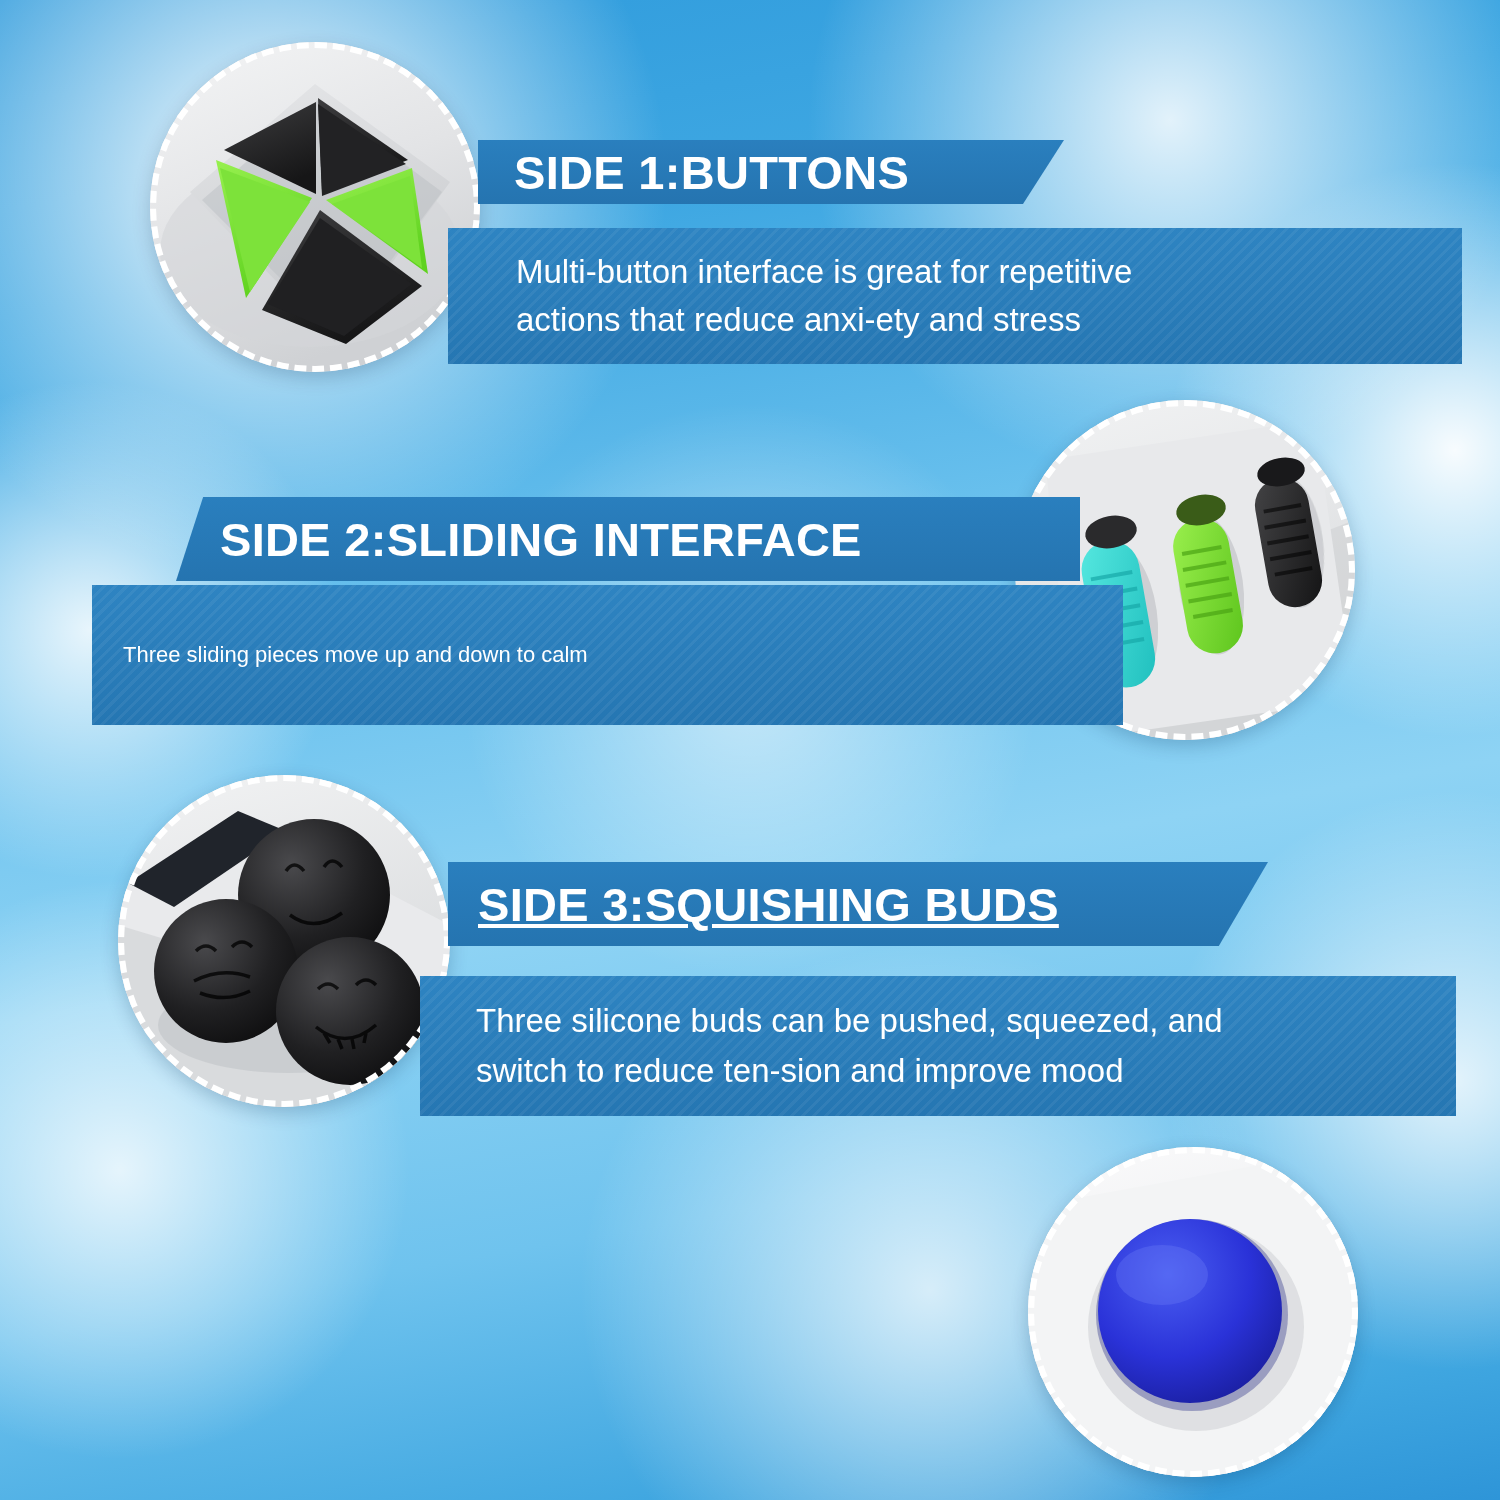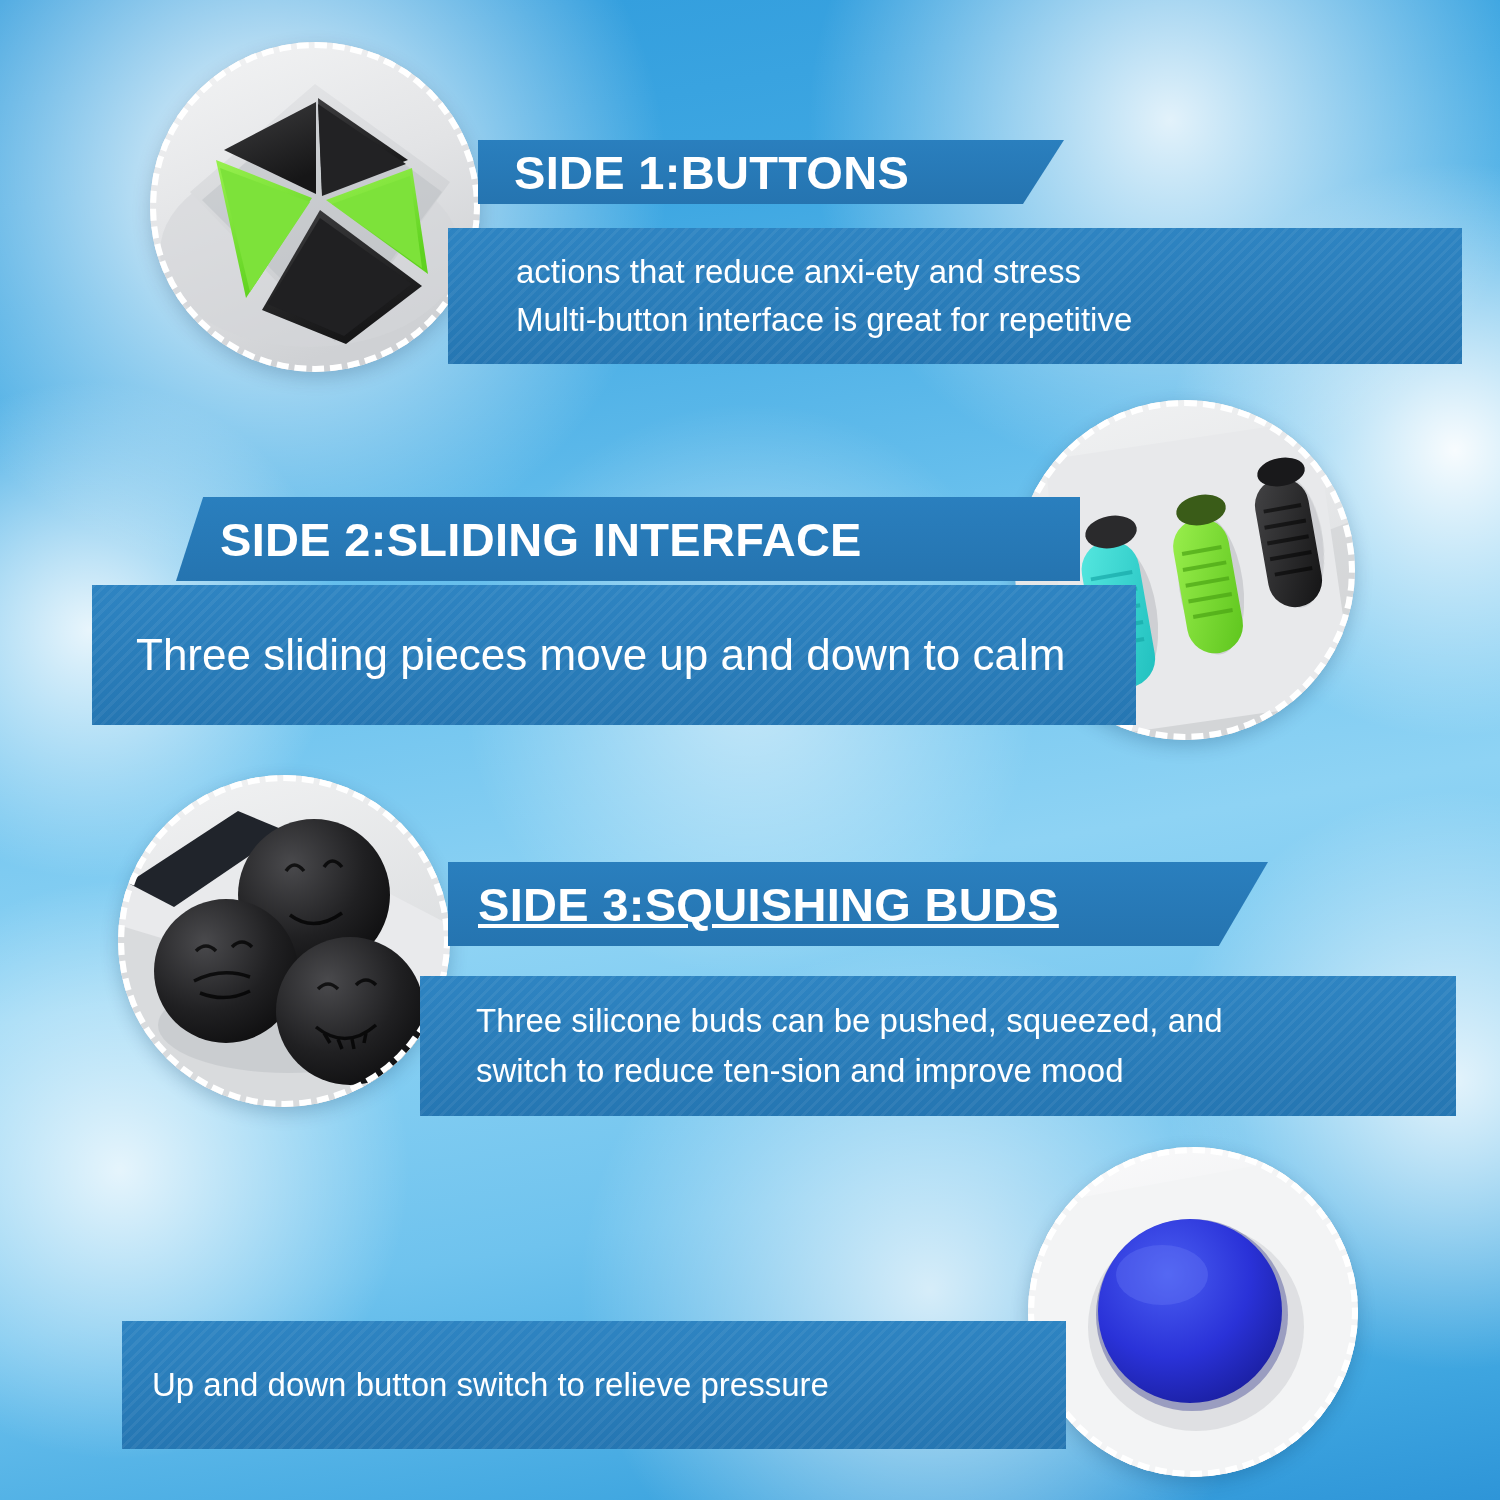--- a/index.html
+++ b/index.html
@@ -81,21 +81,21 @@
   #photo2{left:1015px;top:400px;width:340px;height:340px;}
   #ring2{left:1015px;top:400px;width:340px;height:340px;}
   #title2{
     left:176px;top:497px;width:860px;height:84px;
     font-size:47px;padding-left:44px;
     clip-path:polygon(3% 0, 100% 0, 100% 100%, 0 100%);
     justify-content:flex-start;
   }
   #desc2{
     left:92px;top:585px;width:1000px;height:140px;
-    font-size:44px;padding-left:44px;
+    font-size:22px;padding-left:31px;
     clip-path:polygon(0 0, 100% 0, 100% 100%, 0 100%);
   }
   #desc2 .line{line-height:50px;}
 
   
   #photo3{left:118px;top:775px;width:332px;height:332px;}
   #ring3{left:118px;top:775px;width:332px;height:332px;}
   #title3{
     left:448px;top:862px;width:790px;height:84px;
     font-size:47px;padding-left:30px;
@@ -174,22 +174,22 @@
       </svg>
     </div>
   </div>
   <div class="photo-ring" id="ring1"></div>
 
   <div class="title-bar" id="title1">
     <span class="txt">SIDE 1:BUTTONS</span>
   </div>
 
   <div class="desc-box" id="desc1">
+    <span class="line">Multi-button interface is great for repetitive</span>
     <span class="line">actions that reduce anxi-ety and stress</span>
-    <span class="line">Multi-button interface is great for repetitive</span>
   </div>
 
   <div class="photo" id="photo2">
     <div class="photo-inner">
       <svg width="340" height="340" viewBox="0 0 340 340">
         <defs>
           <linearGradient id="g2bg" x1="0" y1="0" x2="0.3" y2="1">
             <stop offset="0" stop-color="#f2f3f4"></stop>
             <stop offset="1" stop-color="#d9dbdd"></stop>
           </linearGradient>
@@ -340,17 +340,14 @@
         <ellipse cx="168" cy="180" rx="108" ry="104" fill="#cdd0d4" opacity="0.55"></ellipse>
         <circle cx="164" cy="168" r="96" fill="#1b1f7e" opacity="0.35"></circle>
         <circle cx="162" cy="164" r="92" fill="url(#g4btn)"></circle>
         <ellipse cx="134" cy="128" rx="46" ry="30" fill="#6b7cf7" opacity="0.35"></ellipse>
       </svg>
     </div>
   </div>
   <div class="photo-ring" id="ring4"></div>
 
 
-  <div class="desc-box" id="desc4">
-    <span class="line">Up and down button switch to relieve pressure</span>
-  </div>
 
 </div>
 
 </body></html>

